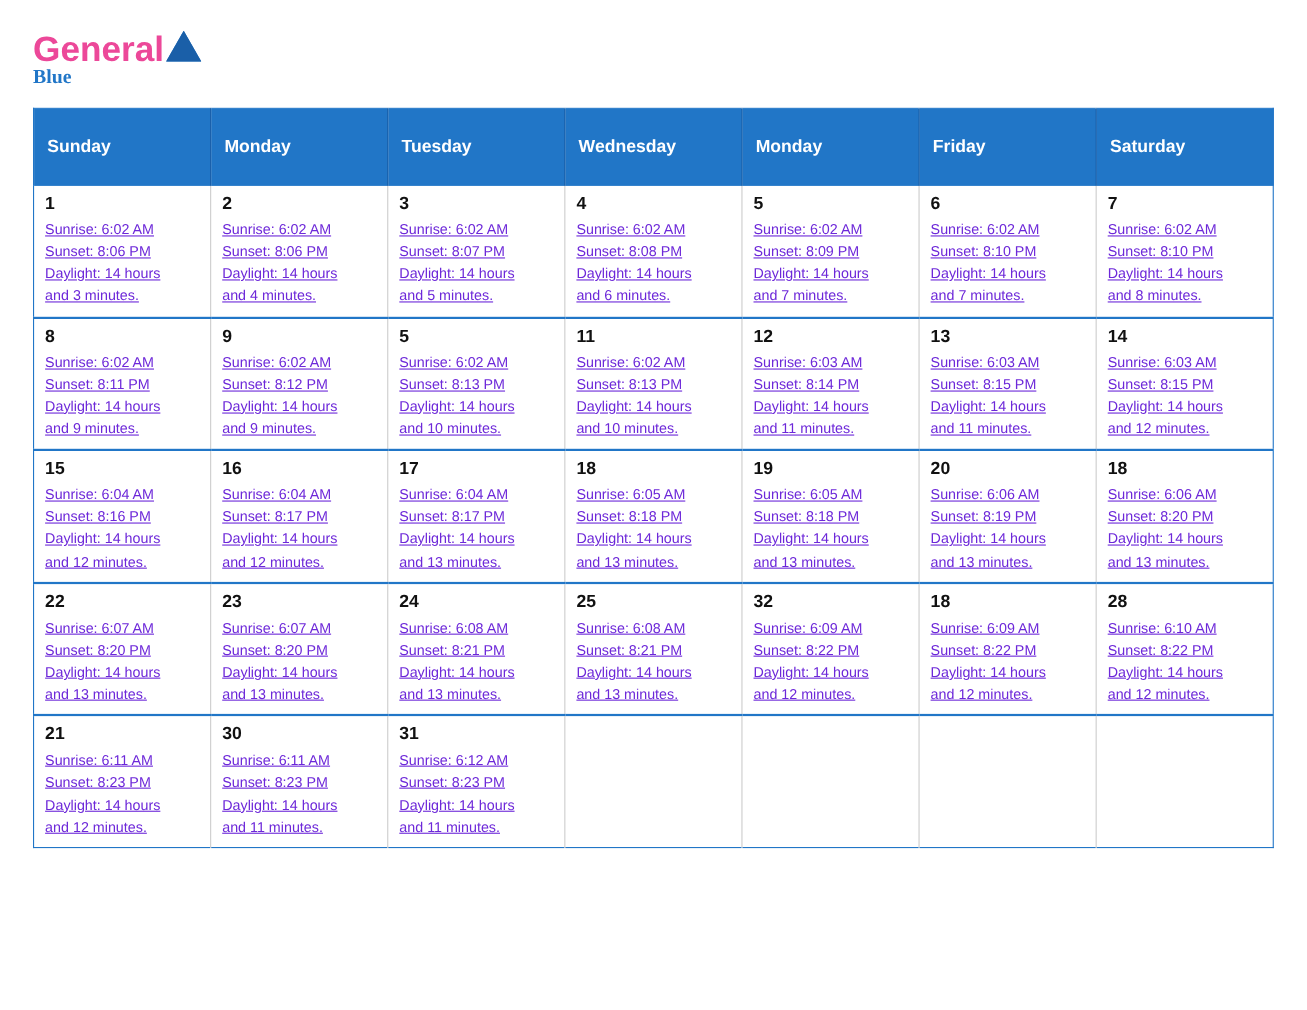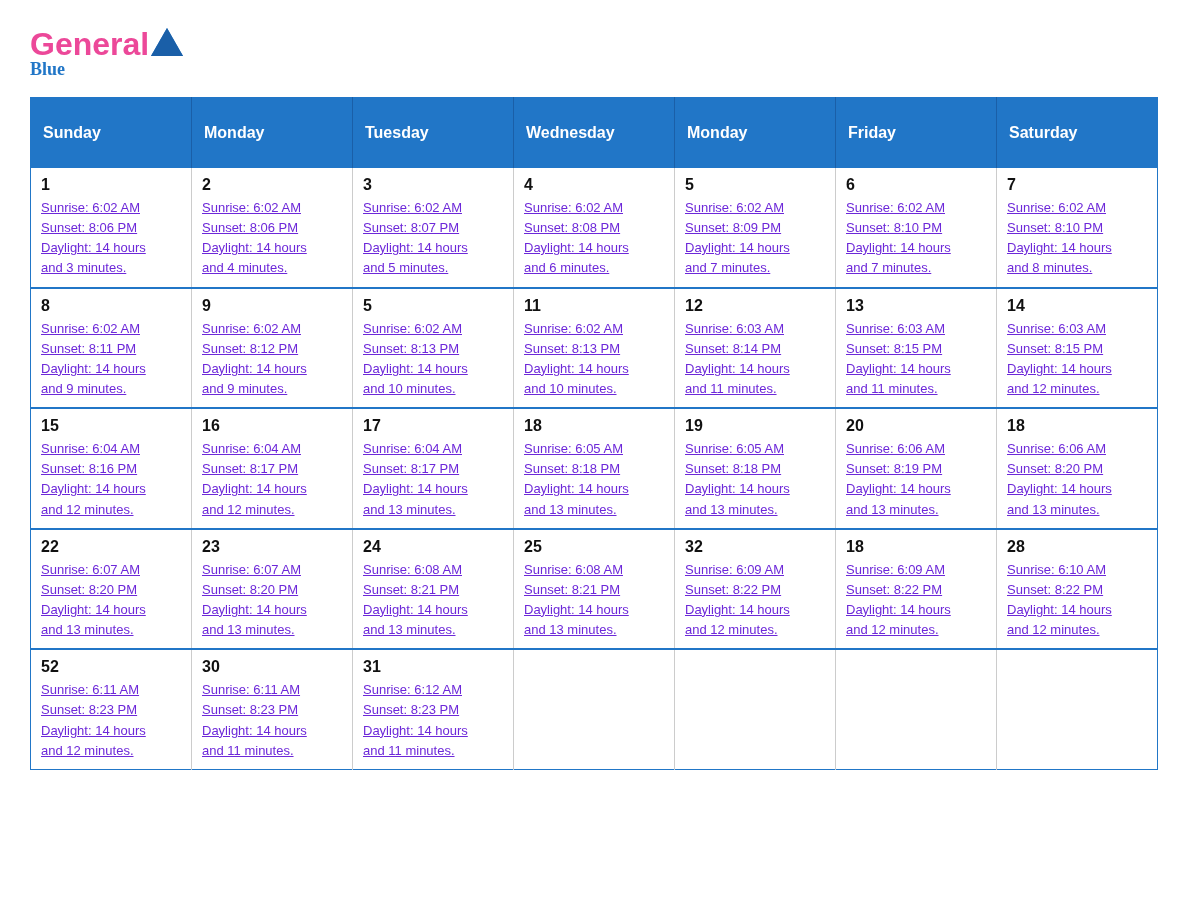--- a/index.html
+++ b/index.html
@@ -263,21 +263,21 @@
         <span class="day-number">18</span>
         <span class="day-info">Sunrise: 6:09 AM<br>Sunset: 8:22 PM<br>Daylight: 14 hours<br>and 12 minutes.</span>
       </td>
         <td>
         <span class="day-number">28</span>
         <span class="day-info">Sunrise: 6:10 AM<br>Sunset: 8:22 PM<br>Daylight: 14 hours<br>and 12 minutes.</span>
       </td>
       </tr>
       <tr>
         <td>
-        <span class="day-number">52</span>
+        <span class="day-number">21</span>
         <span class="day-info">Sunrise: 6:11 AM<br>Sunset: 8:23 PM<br>Daylight: 14 hours<br>and 12 minutes.</span>
       </td>
         <td>
         <span class="day-number">30</span>
         <span class="day-info">Sunrise: 6:11 AM<br>Sunset: 8:23 PM<br>Daylight: 14 hours<br>and 11 minutes.</span>
       </td>
         <td>
         <span class="day-number">31</span>
         <span class="day-info">Sunrise: 6:12 AM<br>Sunset: 8:23 PM<br>Daylight: 14 hours<br>and 11 minutes.</span>
       </td>

